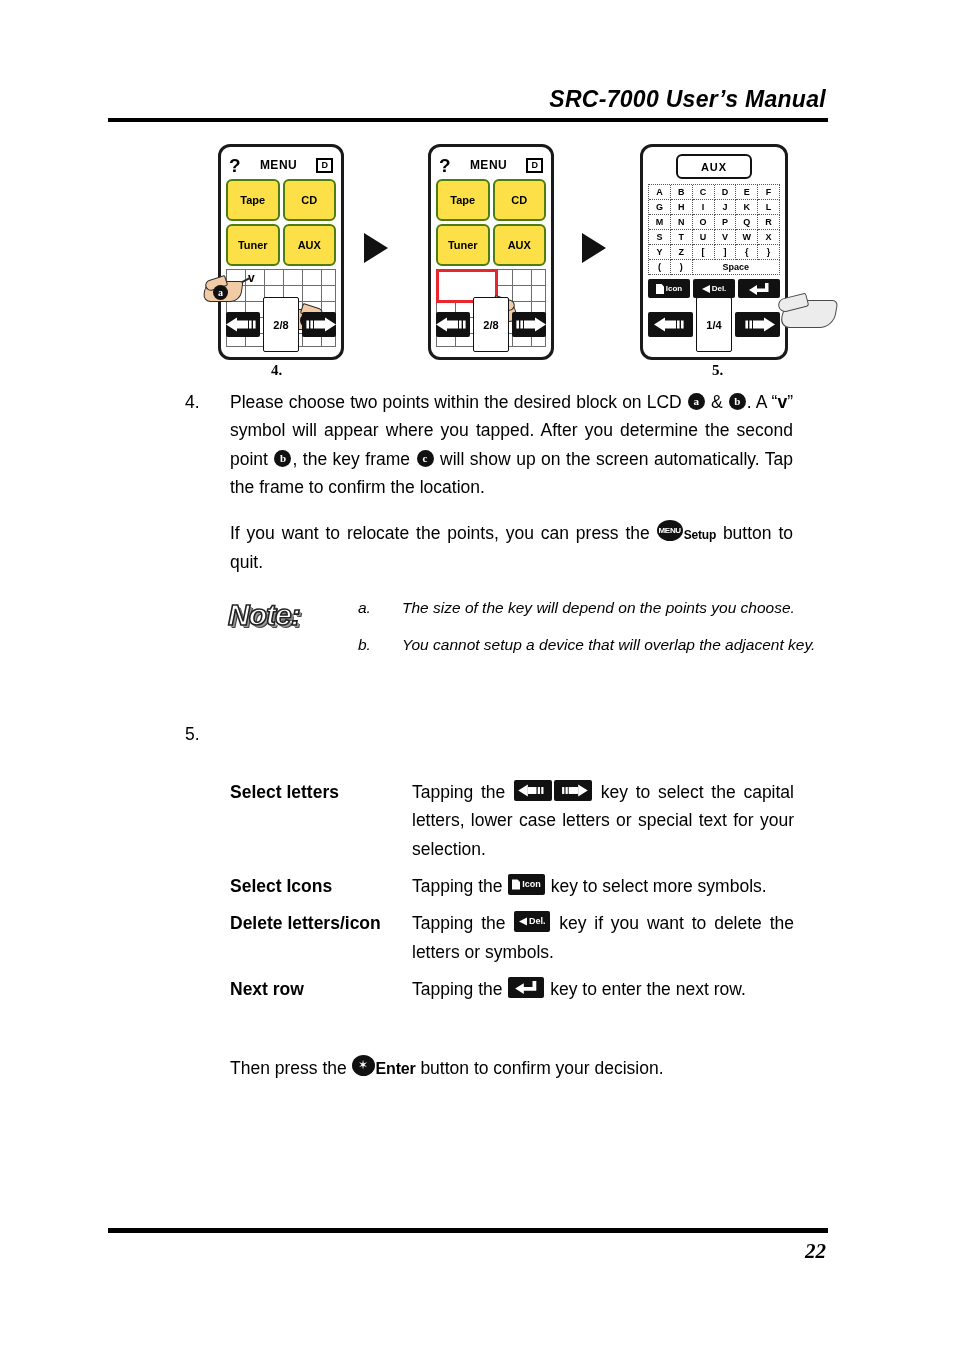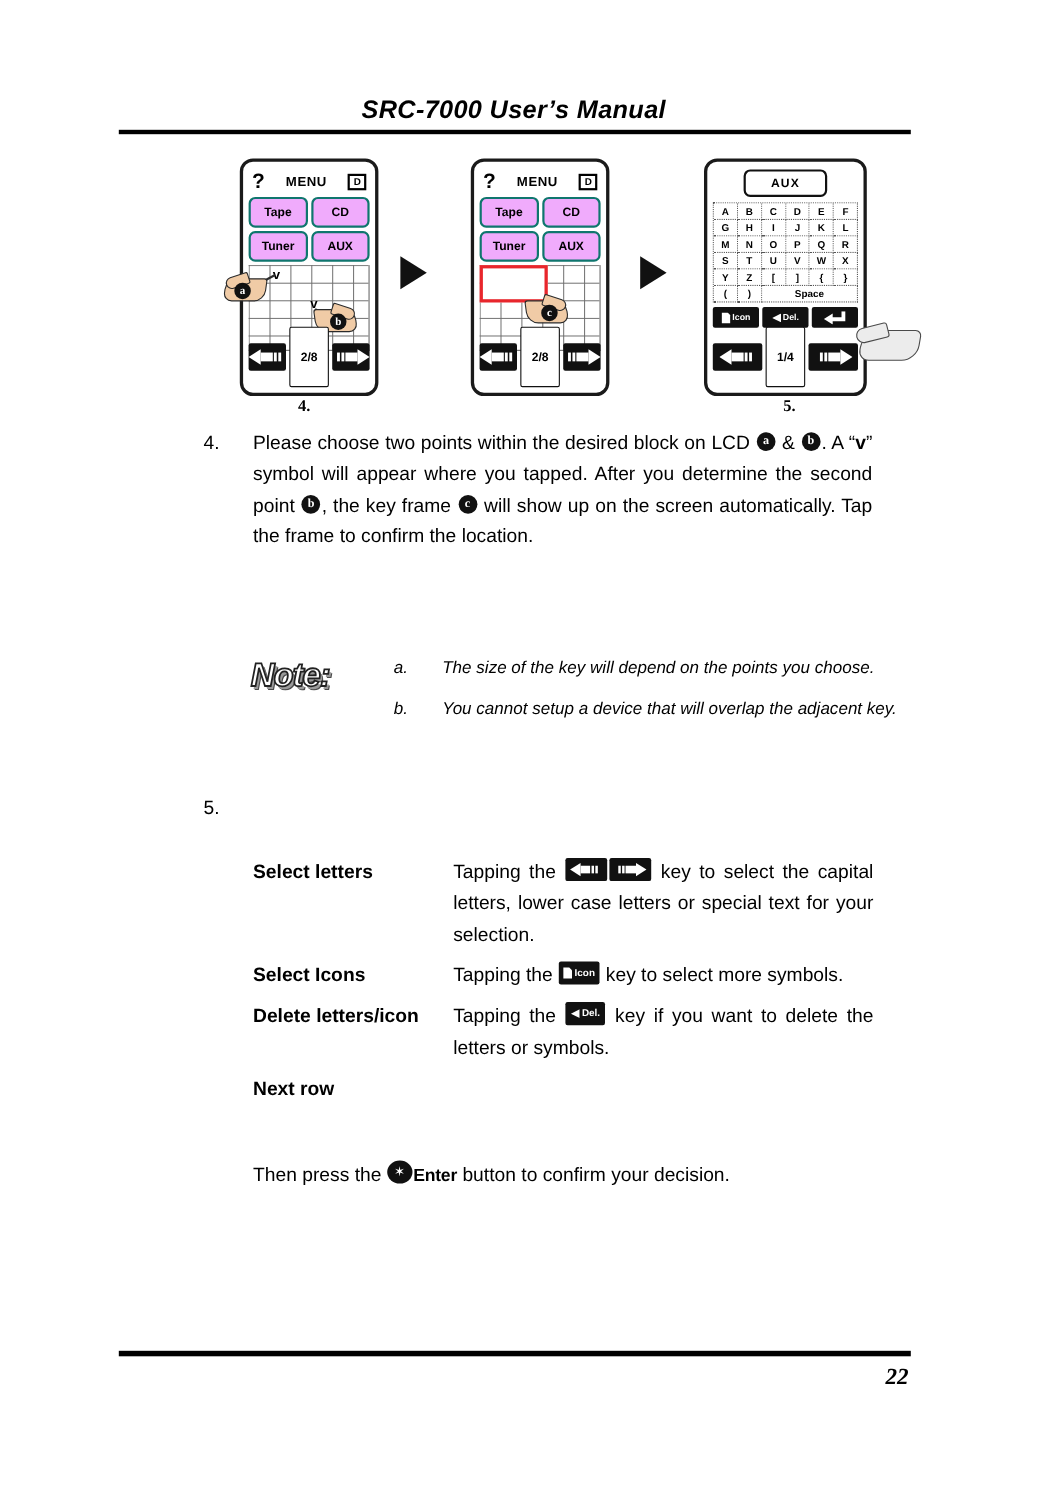--- a/index.html
+++ b/index.html
@@ -17,21 +17,21 @@
   }
 
   
   #header {
     position: absolute;
     left: 108px;
     top: 86px;
     width: 720px;
   }
   #header-title {
-    text-align: center;
+    text-align: right;
     font-family: "Liberation Sans", sans-serif;
     font-style: italic;
     font-weight: bold;
     font-size: 23px;
     letter-spacing: 0.3px;
     padding-right: 2px;
   }
   #header-rule {
     margin-top: 5px;
     border-top: 4px solid #000;
@@ -91,29 +91,29 @@
   }
 
   
   .dev-grid {
     display: grid;
     grid-template-columns: 1fr 1fr;
     gap: 3px;
     margin-top: 1px;
   }
   .dev-btn {
-    border: 2px solid #0f766e;
+    border: 2px solid #4d7c0f;
     border-radius: 6px;
-    height: 28px;
+    height: 42px;
     display: flex;
     align-items: center;
     justify-content: center;
     font-size: 11px;
     font-weight: bold;
-    background: #f0abfc;
+    background: #fde047;
     box-sizing: border-box;
   }
 
   
   .work-grid {
     position: relative;
     margin-top: 3px;
     height: 78px;
     background-image:
       repeating-linear-gradient(to right, #6d6d6d 0 1px, transparent 1px 19px),
@@ -707,20 +707,23 @@
   <div class="fig-caption" id="fig-cap-1">4.</div>
   <div class="fig-caption" id="fig-cap-2">5.</div>
 </div>
 
 <div id="body-text">
 
   <div class="num-item justify">
     <span class="num">4.</span><span>Please choose two points within the desired block on LCD </span><span class="ico circ-badge">a</span><span> &amp; </span><span class="ico circ-badge">b</span><span>. A “</span><b>v</b><span>” symbol will appear where you tapped. After you determine the second point </span><span class="ico circ-badge">b</span><span>, the key frame </span><span class="ico circ-badge">c</span><span> will show up on the screen automatically. Tap the frame to confirm the location.</span>
   </div>
 
+  <div class="indent-para">
+    <span>If you want to relocate the points, you can press the </span><span class="ico menu-setup-ico">MENU</span><span class="setup-word">Setup</span><span> button to quit.</span>
+  </div>
 
 </div>
 
 <div id="note-block">
   <div id="note-title">Note:</div>
   <div id="note-items">
     <div class="note-item">
       <span class="note-mark">a.</span><span>The size of the key will depend on the points you choose.</span>
     </div>
     <div class="note-item">
@@ -774,20 +777,27 @@
         <svg width="8" height="9" viewBox="0 0 8 8">
           <polygon points="0,4 8,0 8,8" fill="#fff"></polygon>
         </svg>
           <span>Del.</span>
         </span><span> key if you want to delete the letters or symbols.</span>
     </div>
   </div>
 
   <div class="def-row">
     <div class="def-term">Next row</div>
+    <div class="def-desc nojust"><span>Tapping the </span><span class="ico key-ico">
+        <svg width="24" height="13" viewBox="0 0 20 12">
+          <polygon points="0,7 8,2 8,12" fill="#fff"></polygon>
+          <path d="M6,5.5 L16,5.5 L16,0 L19.5,0 L19.5,9 L6,9 Z" fill="#fff"></path>
+        </svg>
+        </span><span> key to enter the next row.</span>
+    </div>
   </div>
 
 </div>
 
 <div id="final-para">
   <span>Then press the </span><span class="ico enter-ico"><span class="burst">✶</span></span><span class="enter-word">Enter</span><span> button to confirm your decision.</span>
 </div>
 
 <div id="footer">
   <div id="footer-rule"></div>

